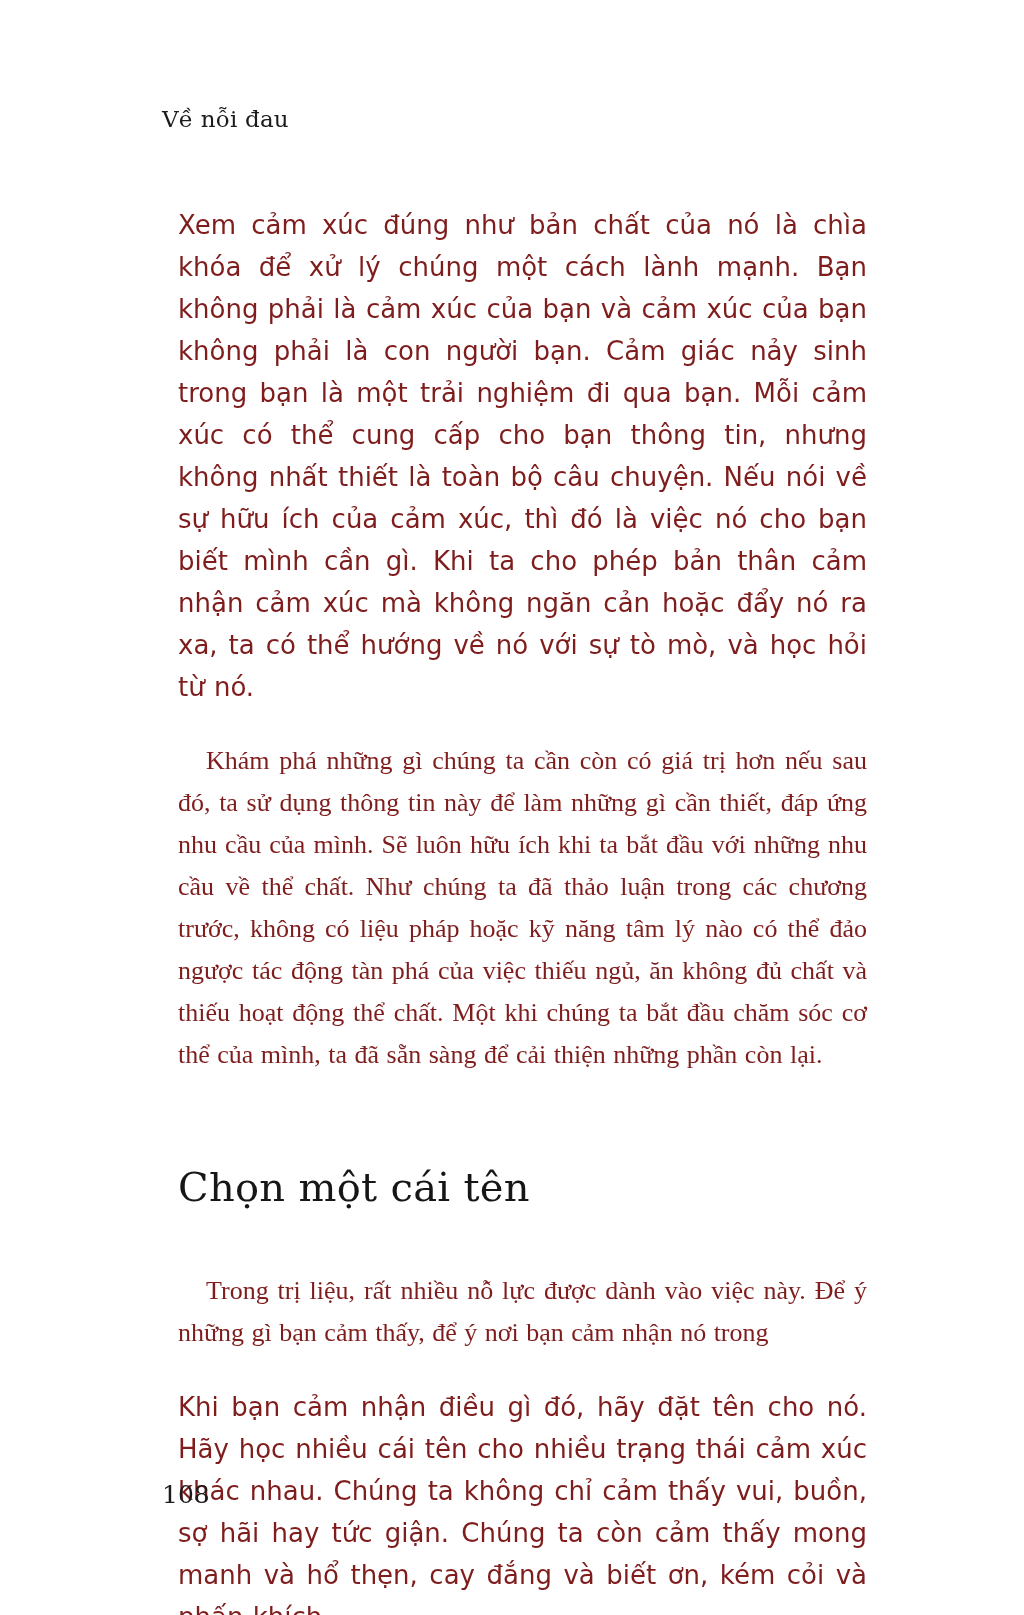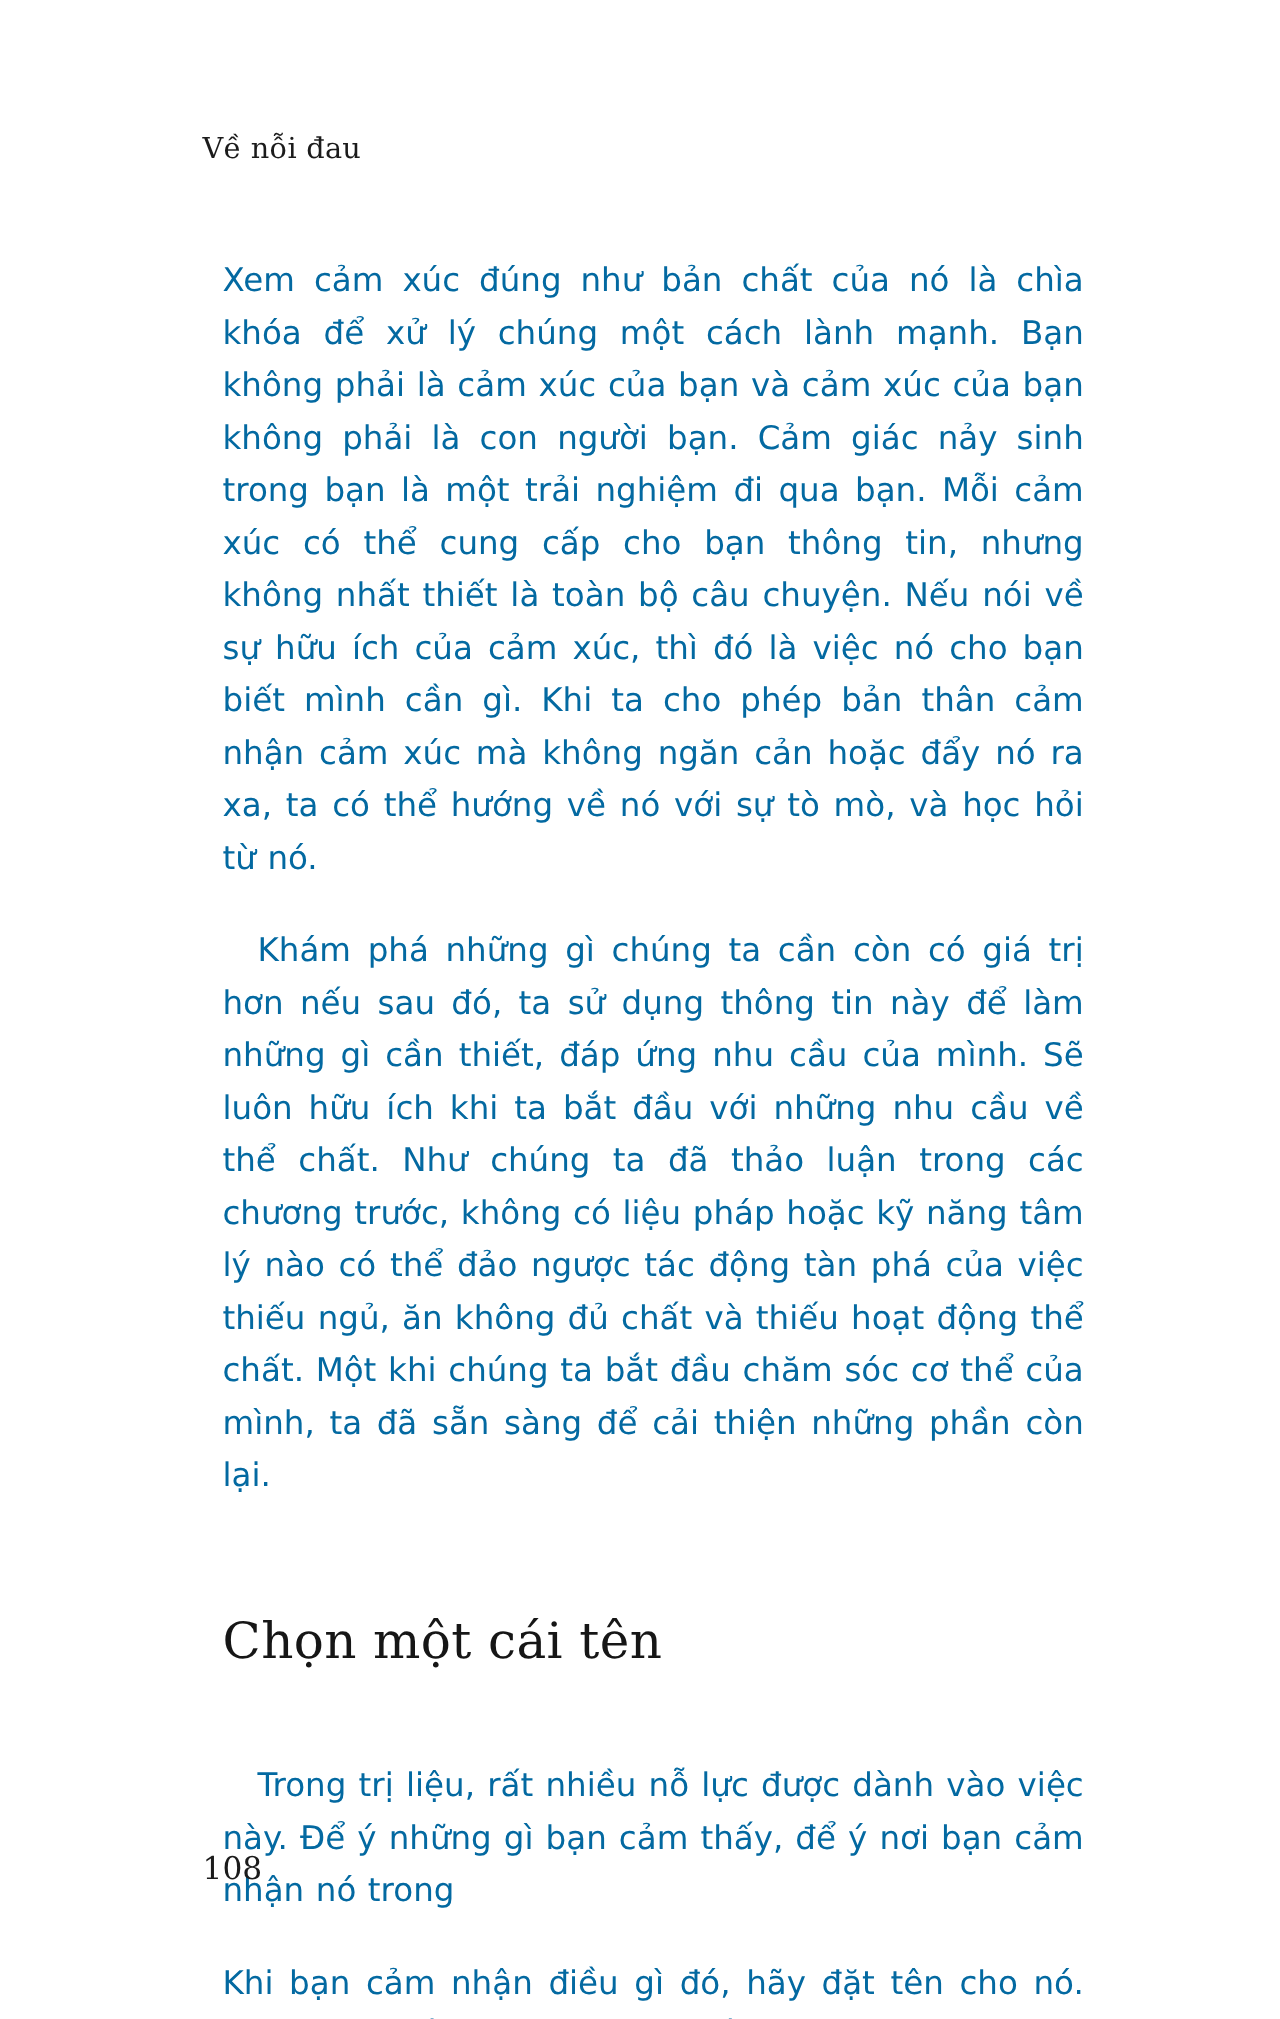--- a/index.html
+++ b/index.html
@@ -37,32 +37,33 @@
     font-family: "DejaVu Serif", "Liberation Serif", serif;
     font-weight: 400;
     font-size: 40px;
     line-height: 54px;
     color: #161616;
     letter-spacing: 0.3px;
     margin: 0 0 34px 0;
   }
   .section-heading.gap-above {
     margin-top: 52px;
-    margin-bottom: 36px;
+    margin-bottom: 24px;
   }
   .body-para {
     font-size: 26px;
     line-height: 42px;
     text-align: justify;
     text-justify: inter-word;
-    color: #0369a1;
+    color: #7f1d1d;
     word-spacing: 1px;
   }
   .body-para.indent {
     text-indent: 28px;
+    font-family: Liberation Serif, serif;
   }
   .page-number {
     position: absolute;
     left: 130px;
     top: 1448px;
     font-family: "DejaVu Serif", "Liberation Serif", serif;
     font-size: 25px;
     color: #1b1b1b;
   }
 </style>

